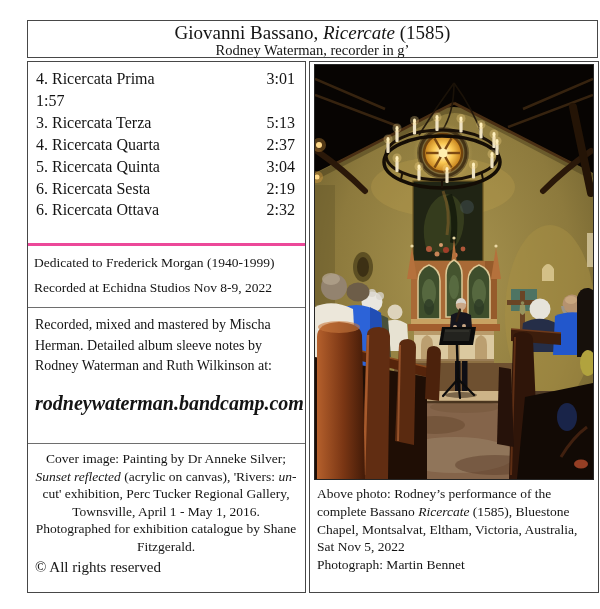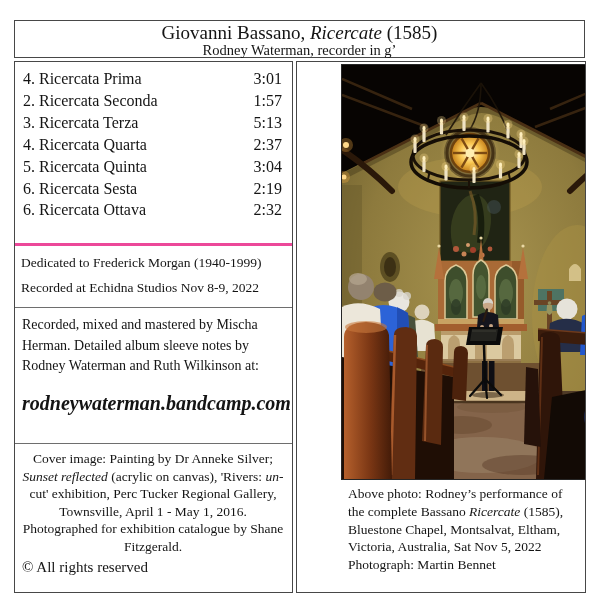--- a/index.html
+++ b/index.html
@@ -1,38 +1,38 @@
 <!DOCTYPE html>
 <html><head>
 <meta charset="utf-8">
 <style>
   html,body{margin:0;padding:0;background:#fff;}
   body{width:600px;height:609px;overflow:hidden;}
   .sheet{position:relative;width:600px;height:609px;background:#fff;
          font-family:"Liberation Serif",serif;color:#141414;}
-  .box{position:absolute;box-sizing:border-box;border:1px solid #474747;background:#fff;}
+  .box{position:absolute;box-sizing:border-box;border:1px solid #474747;background:#fff;margin-left:13px;}
   
   .header-box{left:14px;top:20px;width:571px;height:38px;text-align:center;}
   .title-line{font-size:19px;line-height:21px;margin-top:1px;}
   .subtitle{font-size:14.5px;line-height:15px;}
   
   .left-box{left:14px;top:61px;width:279px;height:532px;display:flex;flex-direction:column;overflow:hidden;}
   .section{box-sizing:border-box;}
   .tracklist{height:181px;padding:6px 10px 0 8px;}
   .trow{display:flex;justify-content:space-between;font-size:16px;line-height:21.9px;}
   .dedication{height:64px;border-top:3px solid #ec4899;padding:0 4px 0 6px;font-size:13.5px;white-space:nowrap;}
   .dedication p{margin:9px 0 0 0;}
   .creditsec{height:136px;border-top:1px solid #6e6e6e;padding:0 8px 0 7px;}
   .creditsec p{margin:7px 0 0 0;font-size:14px;line-height:20.5px;}
   .bandcamp{margin-top:15px;font-size:20px;font-weight:bold;font-style:italic;white-space:nowrap;}
   .covernote{flex:1;border-top:1px solid #6e6e6e;padding:0 8px 0 7px;position:relative;}
   .covernote p{margin:6px 0 0 0;font-size:13.5px;line-height:17.6px;text-align:center;}
   .rights{position:absolute;left:7px;bottom:16px;font-size:15px;}
   
-  .right-box{left:296px;top:61px;width:290px;height:532px;overflow:hidden;padding-left:44px;}
+  .right-box{left:296px;top:61px;width:290px;height:532px;overflow:hidden;}
   .photo{width:278px;height:414px;margin:2px auto 0 auto;border:1px solid #262626;background:#000;}
   .photo svg{display:block;}
   .caption{padding:5px 6px 0 7px;font-size:13.5px;line-height:17.8px;}
   .caption p{margin:0;}
   .it{font-style:italic;}
 </style>
 </head>
 <body>
 
 <div class="sheet">
@@ -43,21 +43,20 @@
   </div>
 
   <div class="box left-box">
 
     <div class="section tracklist">
       <div class="trow">
           <span>4. Ricercata Prima</span>
           <span>3:01</span>
         </div>
       <div class="trow">
-          <span>2. Ricercata Seconda</span>
           <span>1:57</span>
         </div>
       <div class="trow">
           <span>3. Ricercata Terza</span>
           <span>5:13</span>
         </div>
       <div class="trow">
           <span>4. Ricercata Quarta</span>
           <span>2:37</span>
         </div>

